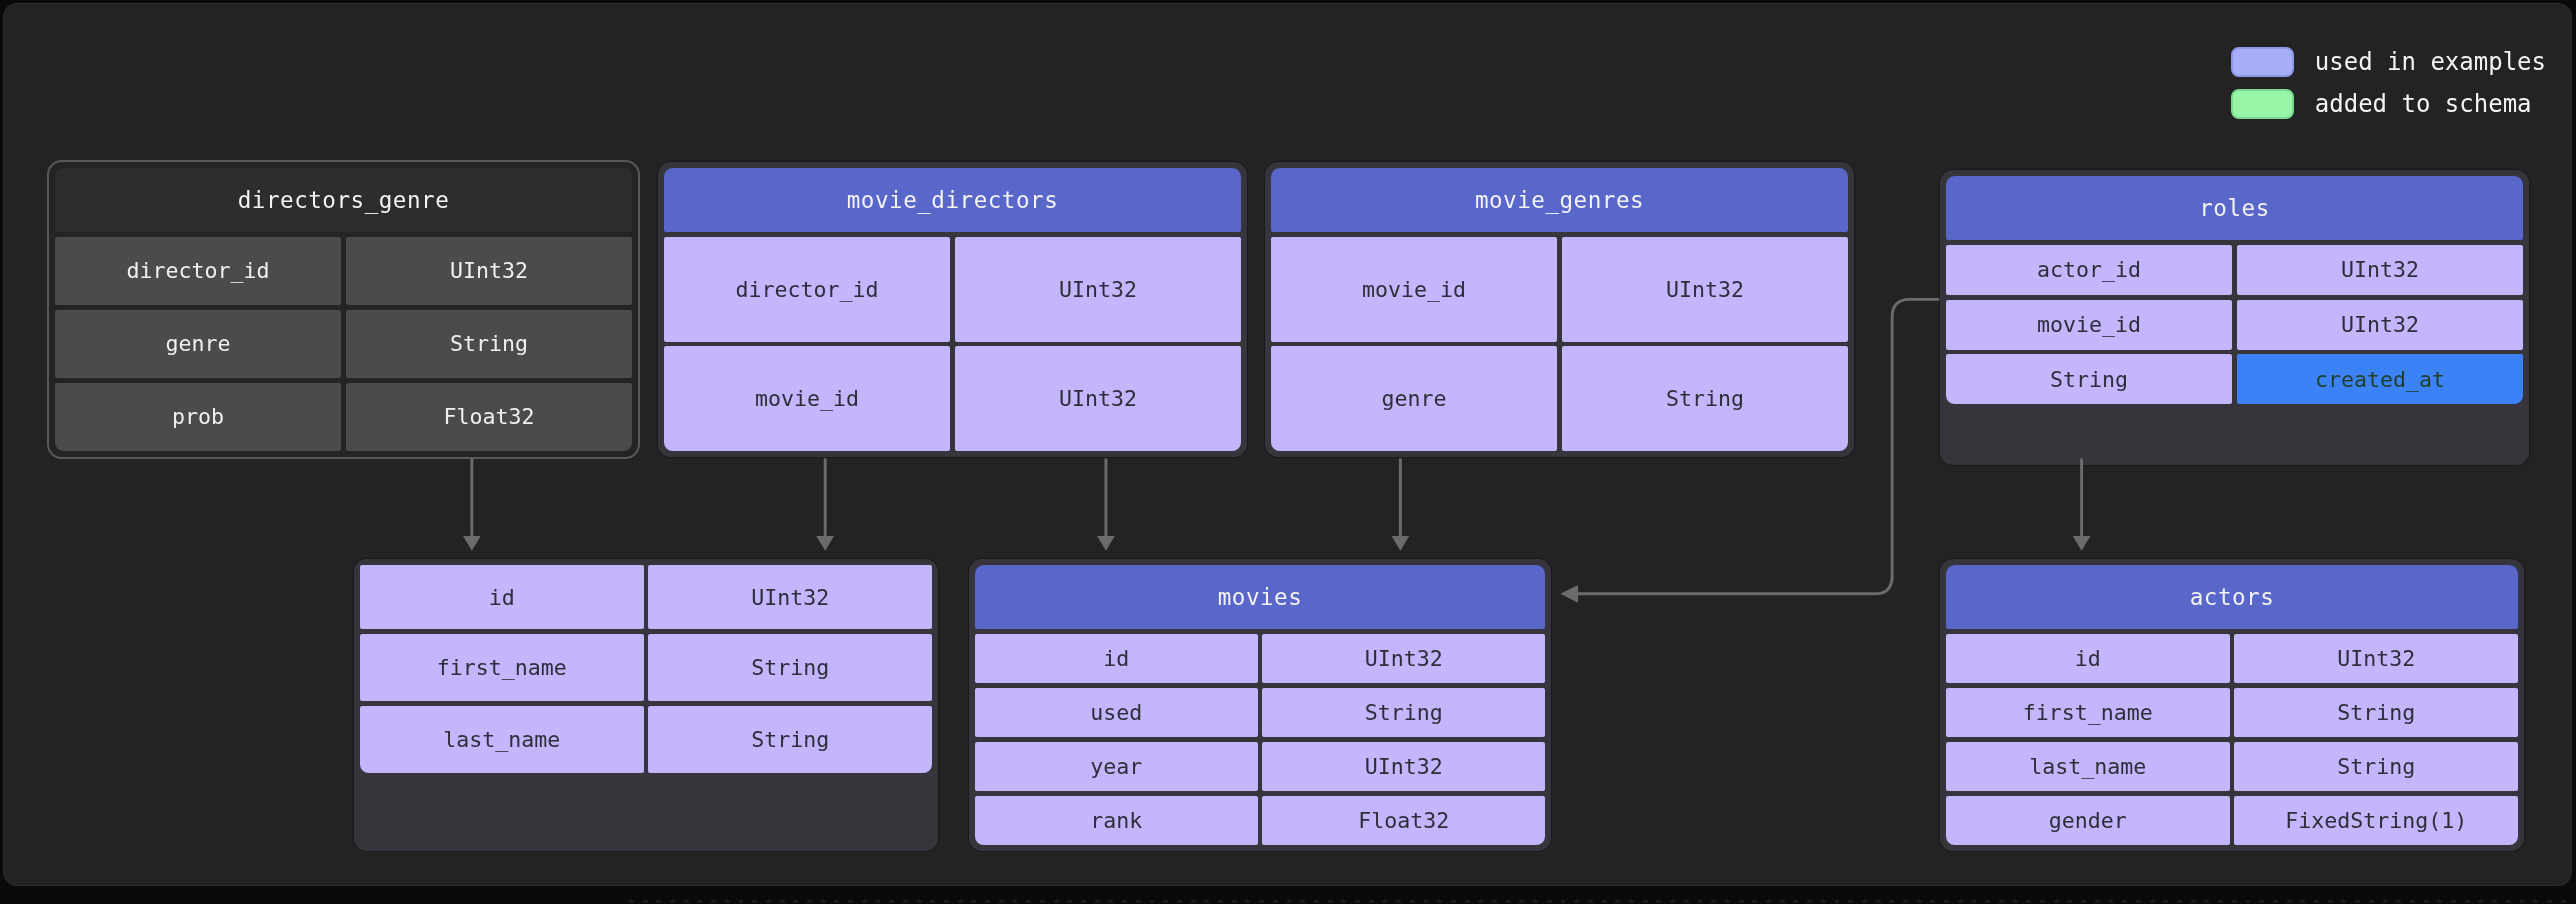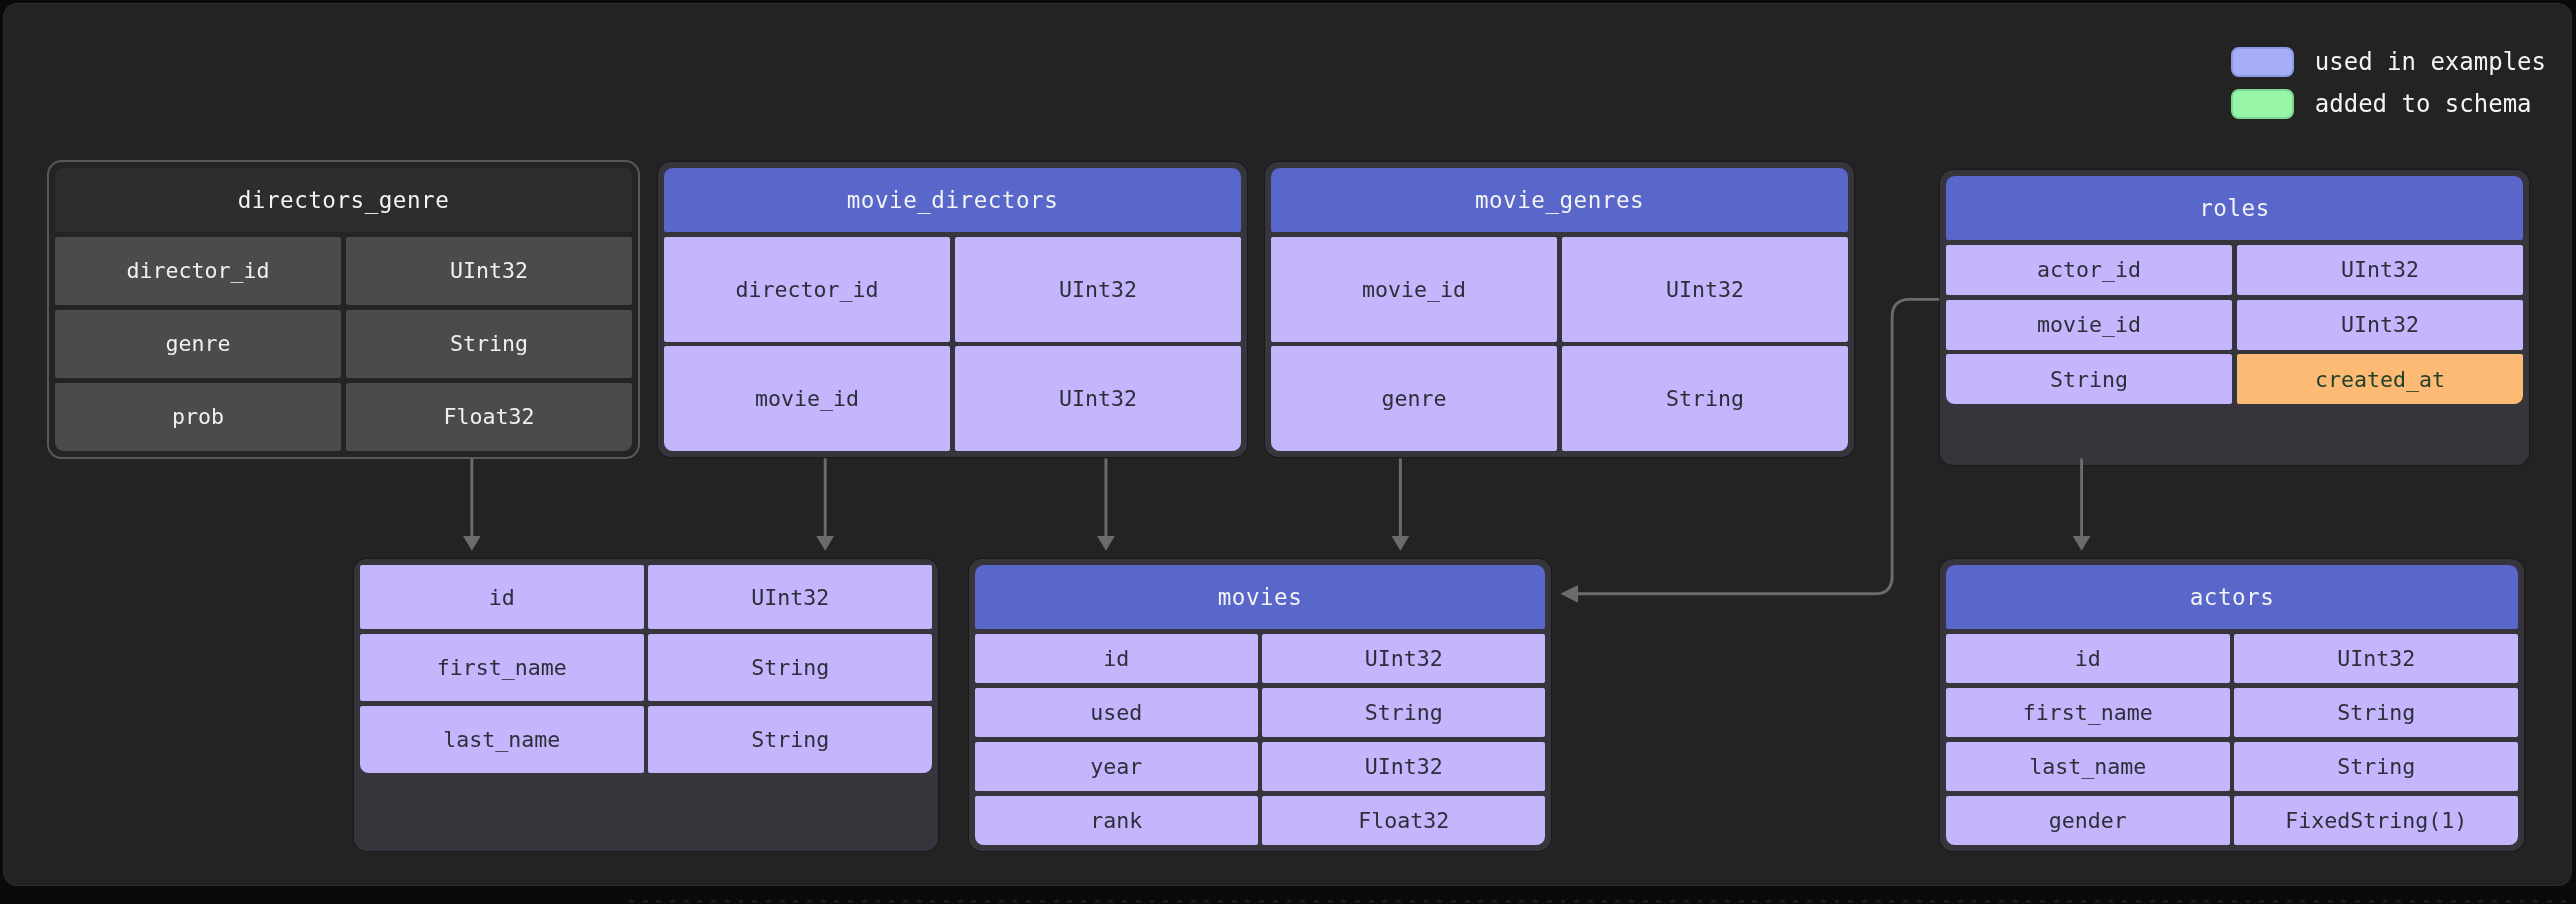--- a/index.html
+++ b/index.html
@@ -21,21 +21,21 @@
          border-radius:12.8px;box-sizing:border-box;overflow:hidden;}
   .table.blue{background:#35353b;box-shadow:0 0 0 1px #1a1a1e;}
   .table.dark{background:#242424;box-shadow:0 0 0 2px #585858;}
   .thead{grid-column:1 / span 2;display:flex;align-items:center;justify-content:center;
          font-size:22.6px;color:#f3f3f3;border-radius:8.8px 8.8px 2px 2px;letter-spacing:0.5px;}
   .blue .thead{background:#5867c9;}
   .dark .thead{background:#2d2d2d;}
   .cell{display:flex;align-items:center;justify-content:center;font-size:21.6px;border-radius:2px;}
   .blue .cell{background:#c4b5fd;color:#2e2e3a;}
   .dark .cell{background:#4b4b4b;color:#f0f0f0;}
-  .blue .cell.added{background:#fdba74;color:#21402b;}
+  .blue .cell.added{background:#3b82f6;color:#21402b;}
   .cell:nth-last-child(2){border-bottom-left-radius:8.8px;}
   .cell:nth-last-child(1){border-bottom-right-radius:8.8px;}
   #table-directors_genre{left:49px;top:162px;width:589px;height:295px;}
   #table-movie_directors{left:658px;top:162px;width:589px;height:295px;}
   #table-movie_genres{left:1265px;top:162px;width:589px;height:295px;}
   #table-roles{left:1940px;top:170px;width:589px;height:295px;}
   #table-directors{left:354px;top:559px;width:584px;height:292px;}
   #table-movies{left:969px;top:559px;width:582px;height:292px;}
   #table-actors{left:1940px;top:559px;width:584px;height:292px;}
   

